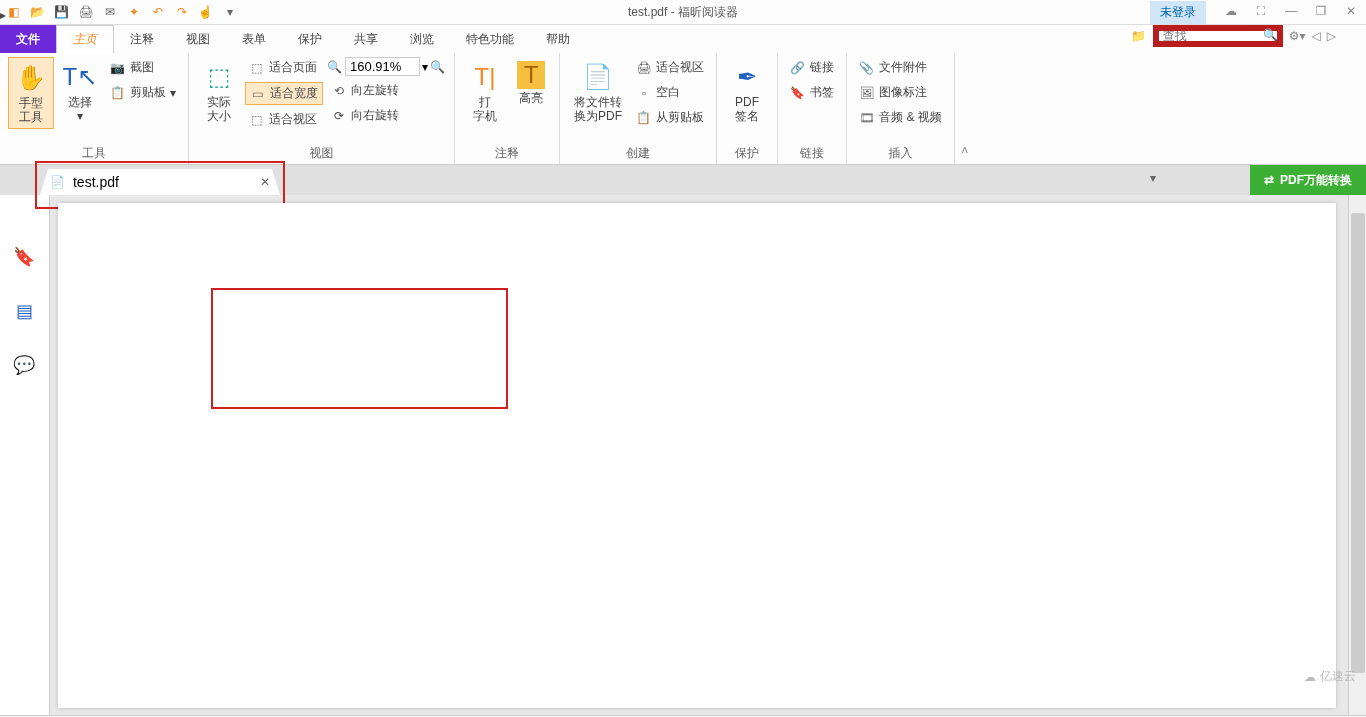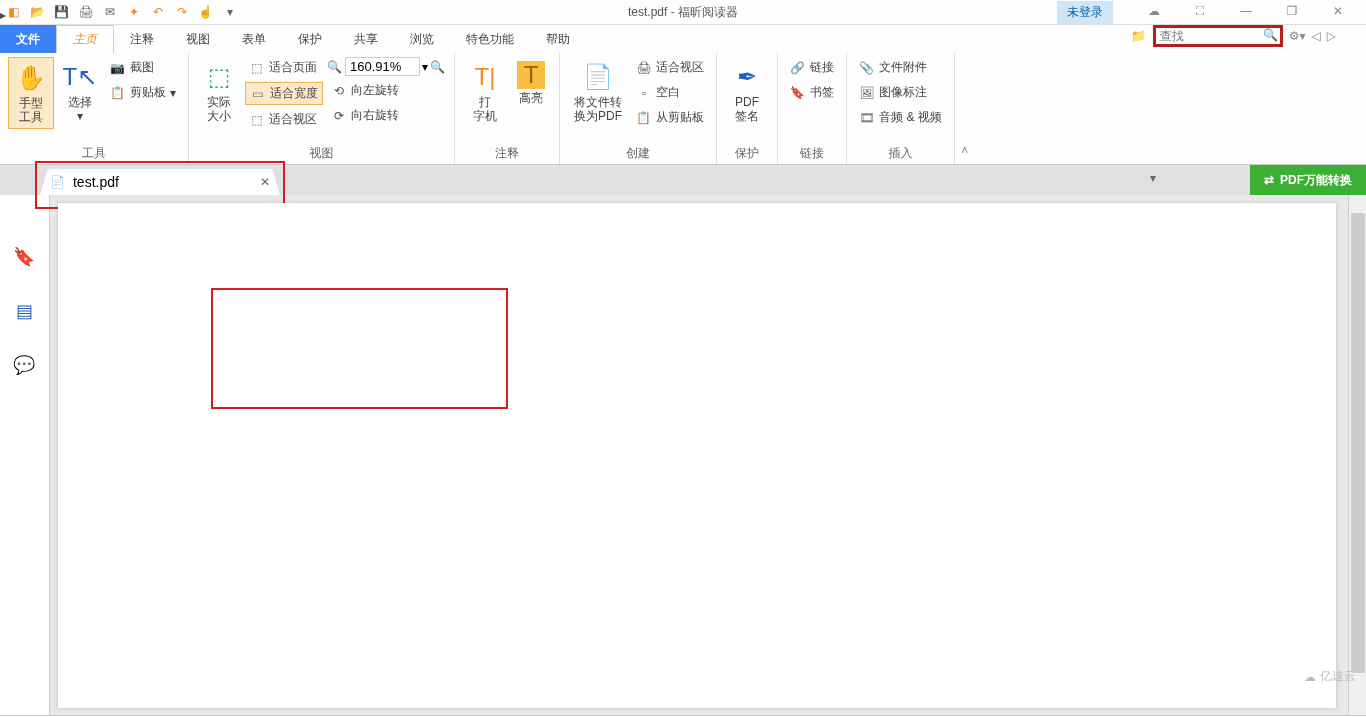--- a/index.html
+++ b/index.html
@@ -3,31 +3,31 @@
 <meta charset="utf-8">
 <style>
 * { margin: 0; padding: 0; box-sizing: border-box; font-family: "Microsoft YaHei", sans-serif; font-size: 12px; }
 body { width: 1366px; height: 717px; background: #f0f0f0; overflow: hidden; position: relative; }
 
 
 .titlebar { height: 25px; background: #fdfdfd; display: flex; align-items: center; position: relative; border-bottom: 1px solid #ddd; }
 .qat { display: flex; gap: 8px; padding-left: 6px; }
 .qat-btn { width: 16px; height: 16px; display: flex; align-items: center; justify-content: center; color: #666; cursor: pointer; }
 .title-text { position: absolute; left: 50%; transform: translateX(-50%); color: #555; }
-.window-controls { position: absolute; right: 13px; display: flex; gap: 16px; margin-left: 35px; }
+.window-controls { position: absolute; right: 0; display: flex; gap: 0; margin-left: 35px; }
 .login-btn { background: #d0e5f5; color: #0066aa; padding: 3px 10px; margin-right: 10px; }
 .wc-btn { width: 30px; height: 20px; display: flex; align-items: center; justify-content: center; color: #888; cursor: pointer; }
 
 
 .menubar { height: 28px; background: #fdfdfd; display: flex; align-items: stretch; position: relative; }
 .menu-tab { padding: 0 16px; display: flex; align-items: center; color: #444; cursor: pointer; }
-.menu-tab.file { background: #3b82f6; color: #fff; font-weight: bold; }
+.menu-tab.file { background: #6d28d9; color: #fff; font-weight: bold; }
 .menu-tab.active { background: #fff; color: #f28a22; border: 1px solid #ccc; border-bottom: none; font-style: italic; }
 .search-area { position: absolute; right: 30px; display: flex; align-items: center; gap: 6px; }
-.search-input { width: 130px; height: 22px; border: 3px solid #b91c1c; padding: 0 20px 0 4px; }
+.search-input { width: 130px; height: 22px; border: 6px solid #b91c1c; padding: 0 20px 0 4px; }
 .search-wrap { position: relative; }
 .search-mag { position: absolute; right: 4px; top: 3px; color: #f28a22; }
 .folder-icon { color: #f28a22; }
 .gear-nav { display: flex; gap: 6px; color: #888; }
 
 
 .ribbon { height: 112px; background: #fdfdfd; display: flex; border-bottom: 1px solid #ccc; }
 .ribbon-group { display: flex; flex-direction: column; border-right: 1px solid #ddd; padding: 4px 8px 2px; }
 .ribbon-group-content { flex: 1; display: flex; align-items: flex-start; gap: 4px; }
 .ribbon-group-label { text-align: center; color: #666; font-size: 12px; padding-top: 2px; }

